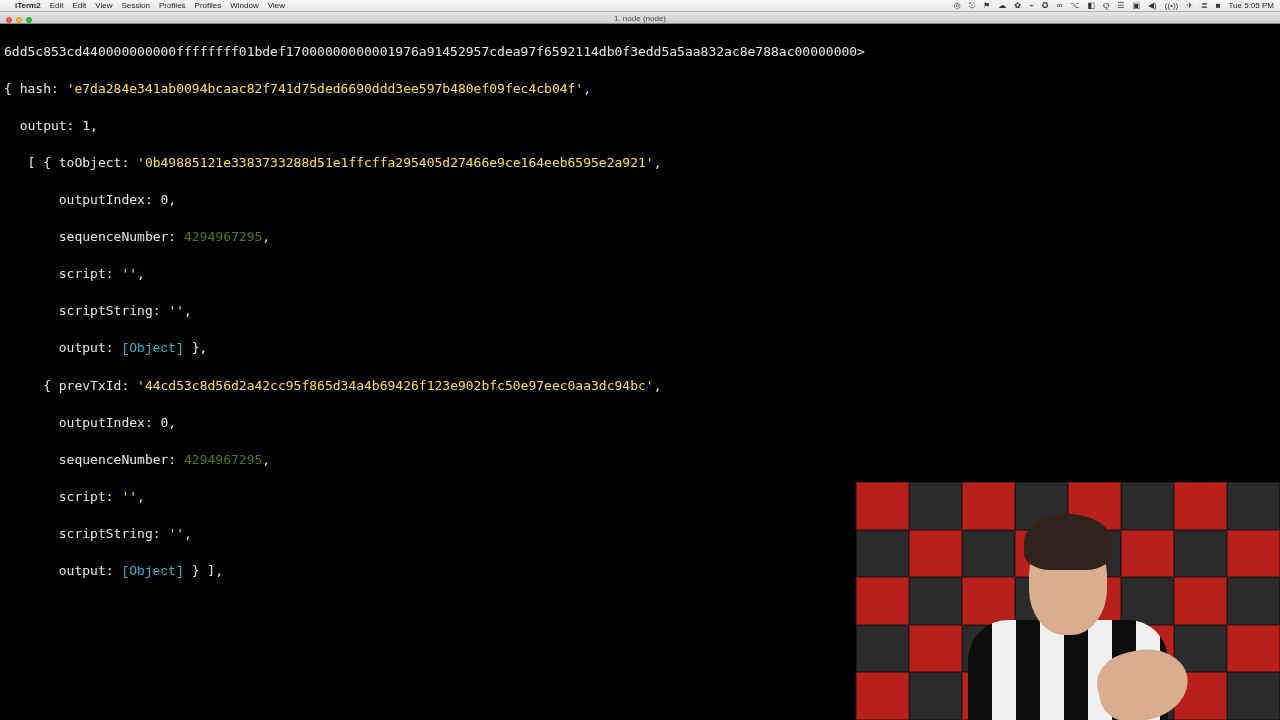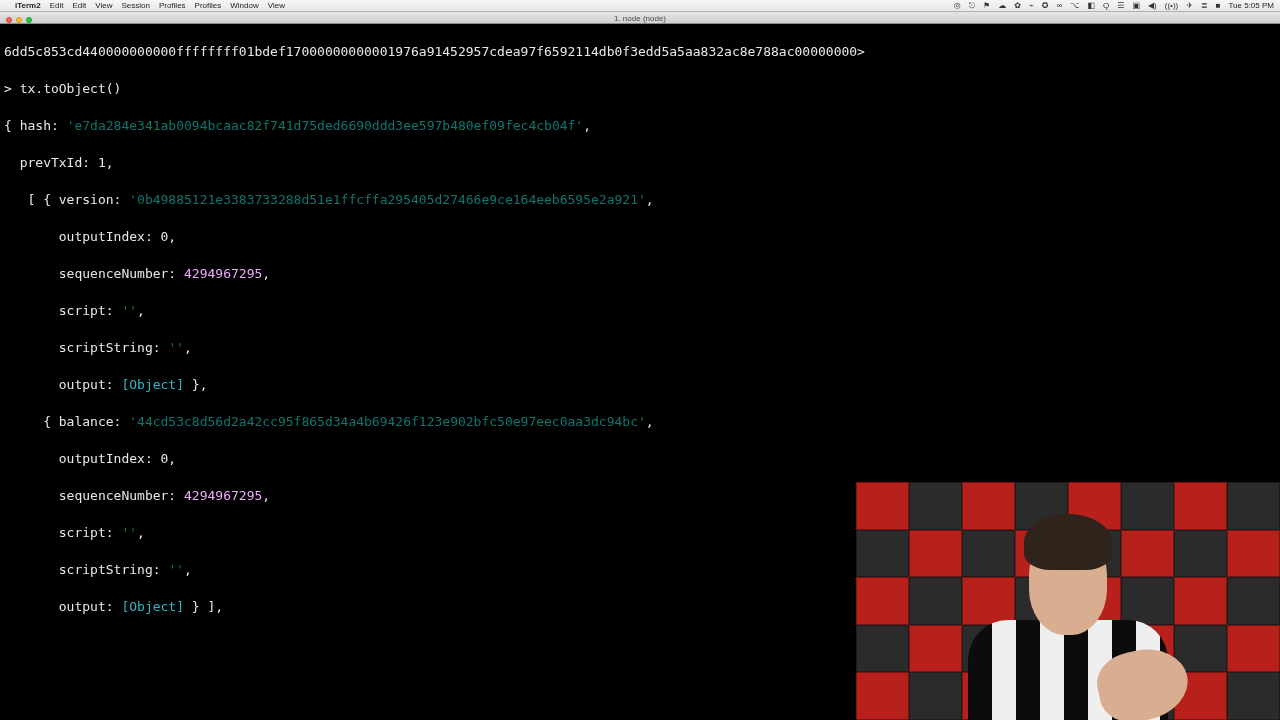--- a/index.html
+++ b/index.html
@@ -50,23 +50,23 @@
     background: #000;
     color: #e8e8e8;
     font-family: Menlo, Monaco, Consolas, monospace;
     font-size: 13px;
     line-height: 18.5px;
     padding: 0 4px;
     white-space: pre;
     overflow: hidden;
   }
   .prompt { color: #e8e8e8; }
-  .green { color: #0f766e; }
-  .yellow { color: #f0abfc; }
-  .cyan { color: #2fb7c9; }
+  .green { color: #fde047; }
+  .yellow { color: #4d7c0f; }
+  .cyan { color: #2fb7c9; font-family: Liberation Mono, monospace; }
   
   .webcam {
     position: absolute;
     right: 0;
     bottom: 0;
     width: 424px;
     height: 238px;
     background: #2a2a2a;
     overflow: hidden;
   }
@@ -160,30 +160,29 @@
   <div class="traffic">
     <div class="dot red"></div>
     <div class="dot yellow"></div>
     <div class="dot green"></div>
   </div>
   <div class="titlebar-title">1. node (node)</div>
 </div>
 
 <div class="terminal">
 <div><span>6dd5c853cd440000000000ffffffff01bdef17000000000001976a91452957cdea97f6592114db0f3edd5a5aa832ac8e788ac00000000&gt;</span></div>
-<div><span class="prompt">&gt; </span><span>tx.toObject()</span></div>
 <div><span>{ hash: </span><span class="green">'e7da284e341ab0094bcaac82f741d75ded6690ddd3ee597b480ef09fec4cb04f'</span><span>,</span></div>
-<div><span>  prevTxId: 1,</span></div>
-<div><span>   [ { version: </span><span class="green">'0b49885121e3383733288d51e1ffcffa295405d27466e9ce164eeb6595e2a921'</span><span>,</span></div>
+<div><span>  output: 1,</span></div>
+<div><span>   [ { toObject: </span><span class="green">'0b49885121e3383733288d51e1ffcffa295405d27466e9ce164eeb6595e2a921'</span><span>,</span></div>
 <div><span>       outputIndex: 0,</span></div>
 <div><span>       sequenceNumber: </span><span class="yellow">4294967295</span><span>,</span></div>
 <div><span>       script: </span><span class="green">''</span><span>,</span></div>
 <div><span>       scriptString: </span><span class="green">''</span><span>,</span></div>
 <div><span>       output: </span><span class="cyan">[Object]</span><span> },</span></div>
-<div><span>     { balance: </span><span class="green">'44cd53c8d56d2a42cc95f865d34a4b69426f123e902bfc50e97eec0aa3dc94bc'</span><span>,</span></div>
+<div><span>     { prevTxId: </span><span class="green">'44cd53c8d56d2a42cc95f865d34a4b69426f123e902bfc50e97eec0aa3dc94bc'</span><span>,</span></div>
 <div><span>       outputIndex: 0,</span></div>
 <div><span>       sequenceNumber: </span><span class="yellow">4294967295</span><span>,</span></div>
 <div><span>       script: </span><span class="green">''</span><span>,</span></div>
 <div><span>       scriptString: </span><span class="green">''</span><span>,</span></div>
 <div><span>       output: </span><span class="cyan">[Object]</span><span> } ],</span></div>
 
 
 
 
 

